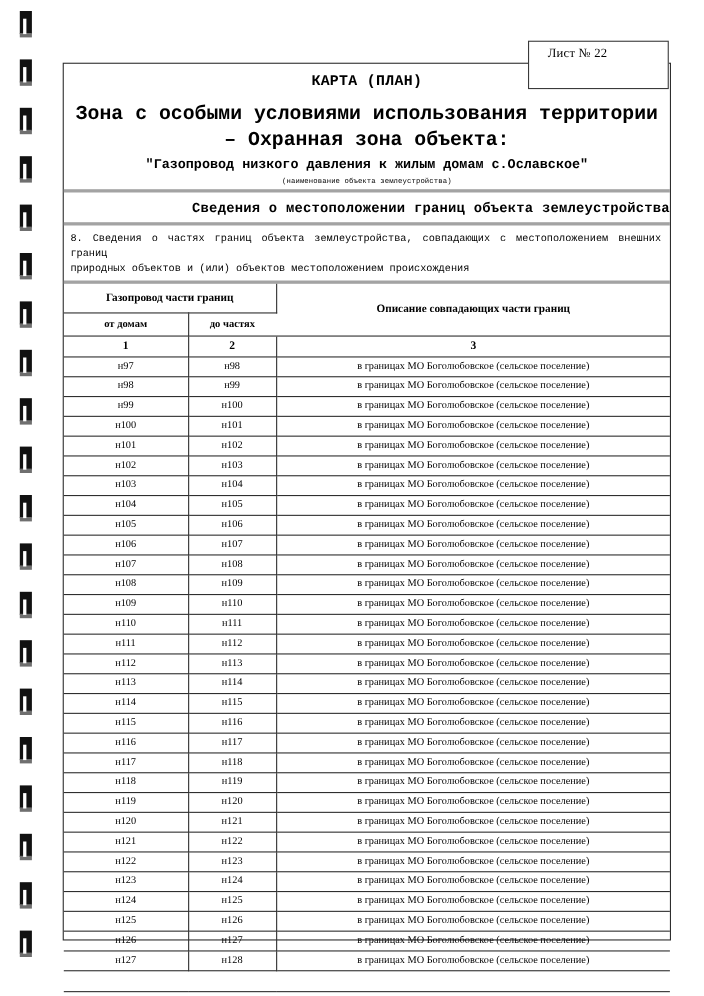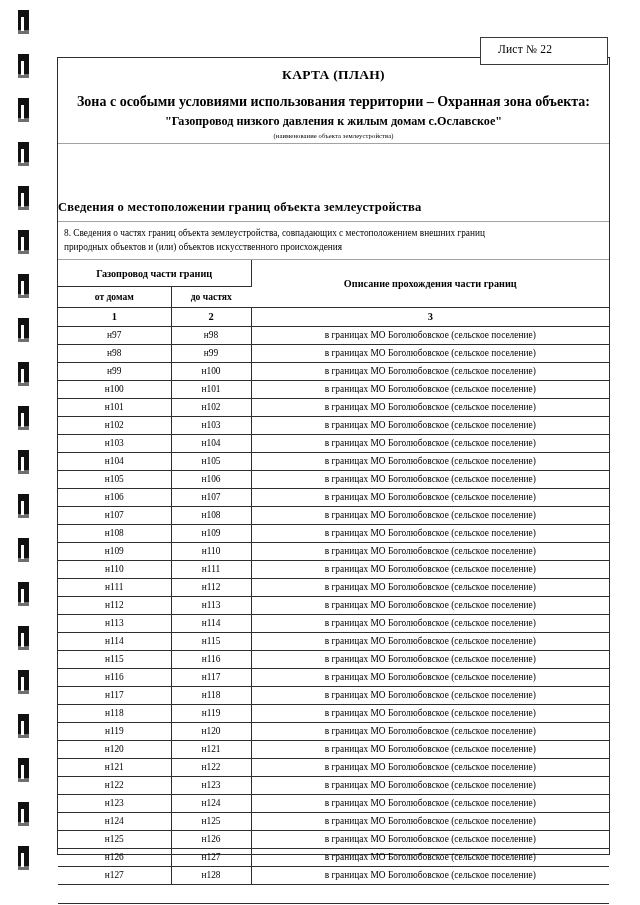--- a/index.html
+++ b/index.html
@@ -48,21 +48,21 @@
     height: 4px;
     background: #6f6f6f;
   }
 
   
   #sheet-box {
     position: absolute;
     left: 480px;
     top: 37px;
     width: 128px;
-    height: 28px;
+    height: 44px;
     border: 1px solid #3a3a3a;
     box-sizing: border-box;
     background: #fff;
     z-index: 5;
   }
   #sheet-box .sheet-label {
     position: absolute;
     left: 17px;
     top: 5px;
     font-size: 11.5px;
@@ -75,61 +75,61 @@
     left: 57px;
     top: 57px;
     width: 553px;
     height: 798px;
     border: 1px solid #2e2e2e;
     box-sizing: border-box;
     background: #ffffff;
   }
 
   .band {
-    border-bottom: 1px solid #a3a3a3;
+    border-bottom: 3px solid #a3a3a3;
     box-sizing: border-box;
+    font-family: Liberation Mono, monospace;
   }
 
   
   #title-band {
     padding: 9px 10px 4px 10px;
     text-align: center;
   }
   .title-main {
     font-size: 13.5px;
     font-weight: bold;
     letter-spacing: .3px;
     margin-bottom: 10px;
   }
   .title-sub1 {
-    font-size: 14px;
+    font-size: 18px;
     font-weight: bold;
     line-height: 1.35;
   }
   .title-sub2 {
     font-size: 12.2px;
     font-weight: bold;
     line-height: 1.35;
     margin-top: 1px;
   }
   .title-note {
     font-size: 6.6px;
     margin-top: 3px;
     letter-spacing: .1px;
   }
 
   
   #section-band {
     height: 30px;
     line-height: 30px;
-    text-align: left;
+    text-align: right;
     font-size: 12.6px;
     font-weight: bold;
     letter-spacing: .2px;
-    margin-top: 48px;
   }
 
   
   #para-band {
     padding: 5px 8px 5px 6px;
     font-size: 9.3px;
     line-height: 1.45;
     text-align: justify;
   }
   #para-band .p-line2 { display: block; }
@@ -222,33 +222,33 @@
     <div class="title-main">КАРТА (ПЛАН)</div>
     <div class="title-sub1">Зона с особыми условиями использования территории – Охранная зона объекта:</div>
     <div class="title-sub2">"Газопровод низкого давления к жилым домам с.Ославское"</div>
     <div class="title-note">(наименование объекта землеустройства)</div>
   </div>
 
   <div id="section-band" class="band">Сведения о местоположении границ объекта землеустройства</div>
 
   <div id="para-band" class="band">
     <span>8. Сведения о частях границ объекта  землеустройства,  совпадающих  с местоположением   внешних  границ</span>
-    <span class="p-line2">природных  объектов  и (или)  объектов искусственного происхождения</span>
+    <span class="p-line2">природных  объектов  и (или)  объектов местоположением происхождения</span>
   </div>
 
   <table id="bounds-table">
     <colgroup>
       <col style="width:113px">
       <col style="width:80px">
       <col>
     </colgroup>
     <thead>
       <tr>
         <th class="h-group" colspan="2">Газопровод части границ</th>
-        <th class="h-desc" rowspan="2">Описание прохождения части границ</th>
+        <th class="h-desc" rowspan="2">Описание совпадающих части границ</th>
       </tr>
       <tr>
         <th class="h-sub">от домам</th>
         <th class="h-sub">до частях</th>
       </tr>
       <tr>
         <td class="num-head">1</td>
         <td class="num-head">2</td>
         <td class="num-head">3</td>
       </tr>

